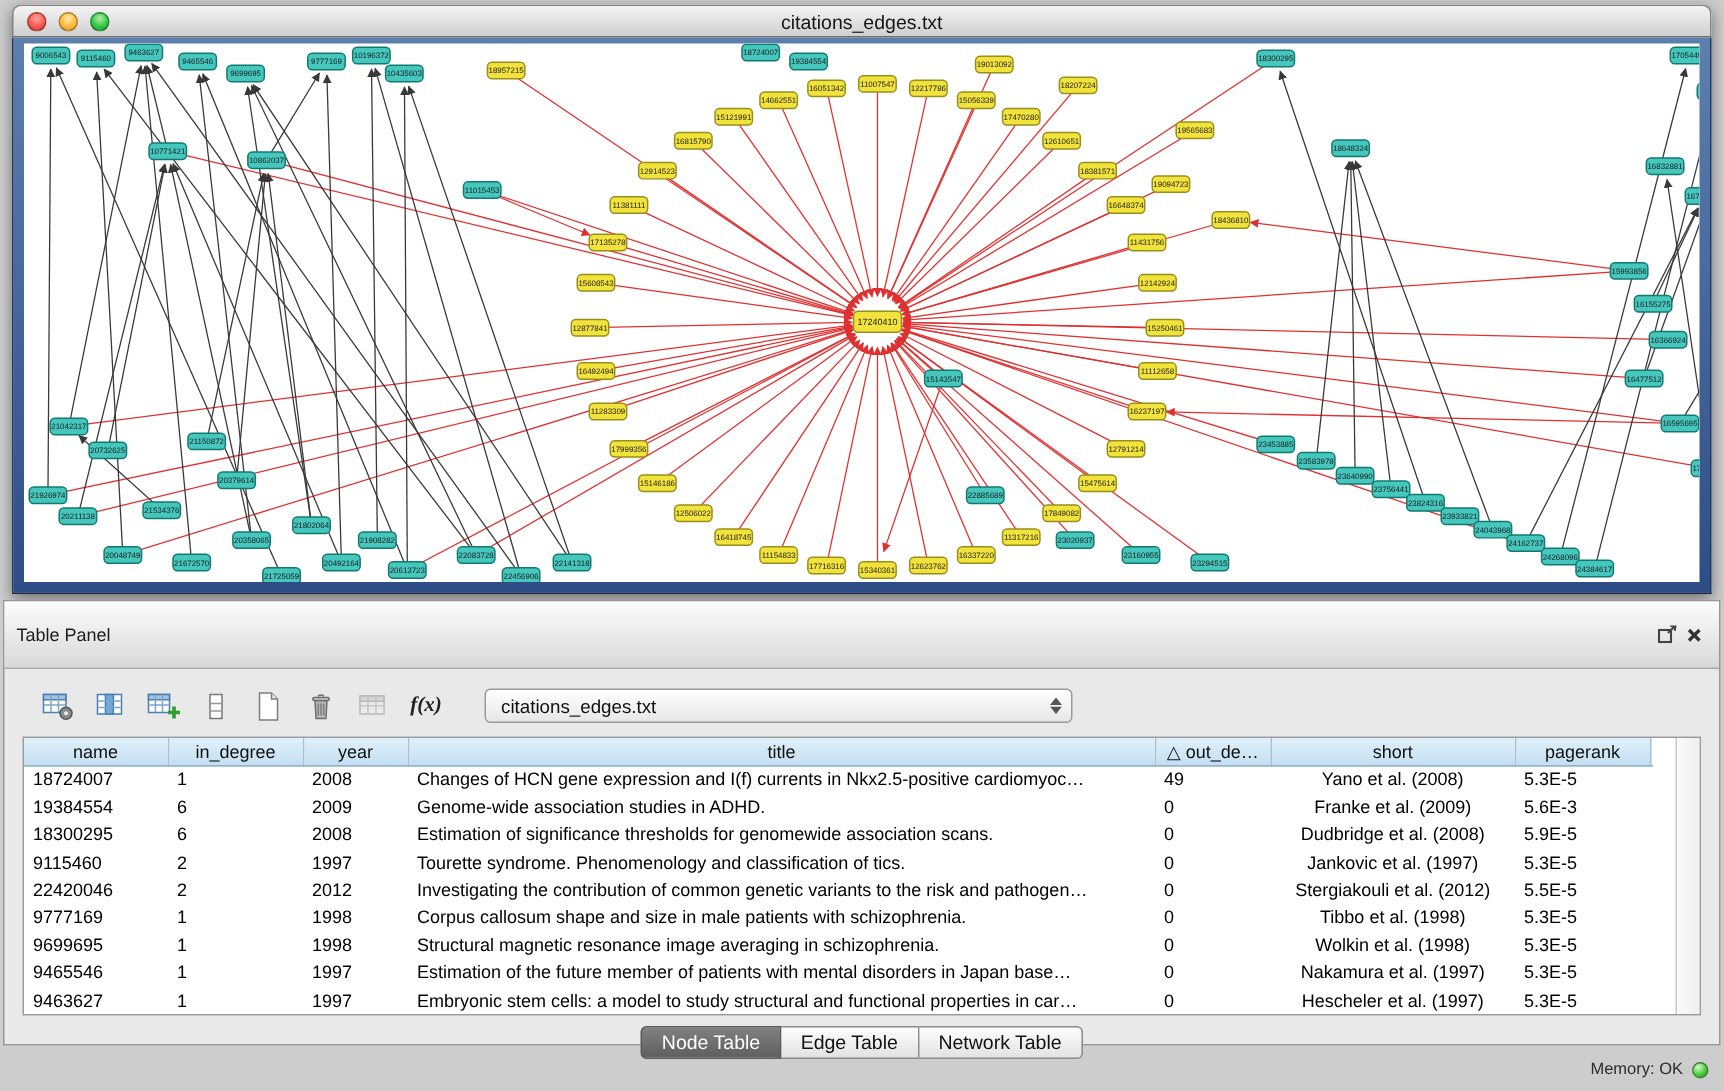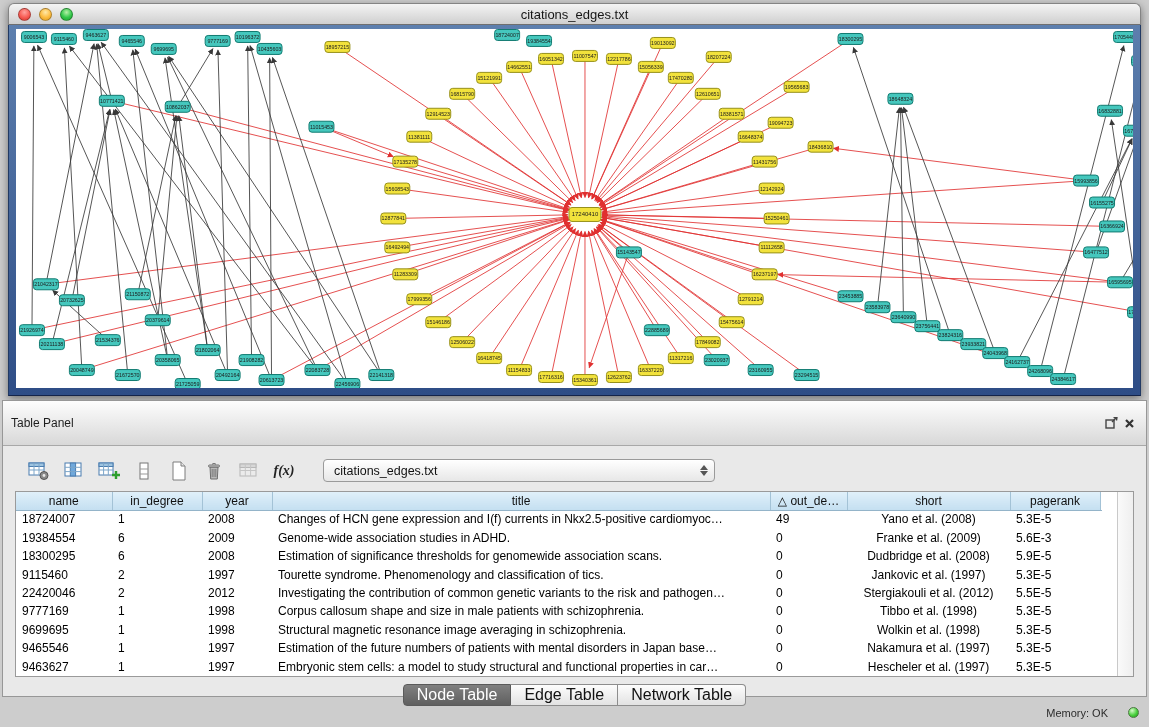--- a/index.html
+++ b/index.html
@@ -77,33 +77,33 @@
     overflow:hidden;white-space:nowrap;
   }
   table.data tbody td{
     height:16px;padding:0 6px;box-sizing:border-box;
     white-space:nowrap;overflow:hidden;color:#000;
   }
   table.data tbody td:nth-child(6){text-align:center;}
   .vscroll{width:15px;border-left:1px solid #c9c9c9;background:linear-gradient(90deg,#fafafa,#efefef);}
   .tabs{display:flex;justify-content:center;margin-top:7px;}
   .tab{
-    height:20px;line-height:20px;padding:0 13px;font-size:16px;color:#111;
+    height:20px;line-height:20px;padding:0 13px;font-size:13px;color:#111;
     border:1px solid #8d8d8d;border-left:none;
     background:linear-gradient(#fdfdfd,#e2e2e2);
     cursor:default;
   }
   .tab:first-child{border-left:1px solid #8d8d8d;border-radius:4px 0 0 4px;}
   .tab:last-child{border-radius:0 4px 4px 0;}
   .tab.selected{background:linear-gradient(#808080,#5f5f5f);color:#fff;border-color:#5a5a5a;}
 
   
   .statusbar{
     position:absolute;right:10px;bottom:8px;
-    display:flex;align-items:flex-start;gap:20px;
+    display:flex;align-items:flex-end;gap:6px;
     font-size:11px;color:#2c2c2c;
   }
   .green-dot{
     width:11px;height:11px;border-radius:50%;box-sizing:border-box;
     background:radial-gradient(circle at 35% 28%,#d6fbc9,#49d03d 55%,#1d9a19);
     border:1px solid #49793f;
   }
 </style>
 </head>
 <body>
@@ -828,21 +828,21 @@
             <td>Structural magnetic resonance image averaging in schizophrenia.</td>
             <td>0</td>
             <td>Wolkin et al. (1998)</td>
             <td>5.3E-5</td>
             <td></td>
           </tr>
           <tr>
             <td>9465546</td>
             <td>1</td>
             <td>1997</td>
-            <td>Estimation of the future numbers of patients with mental disorders in Japan base…</td>
+            <td>Estimation of the future member of patients with mental disorders in Japan base…</td>
             <td>0</td>
             <td>Nakamura et al. (1997)</td>
             <td>5.3E-5</td>
             <td></td>
           </tr>
           <tr>
             <td>9463627</td>
             <td>1</td>
             <td>1997</td>
             <td>Embryonic stem cells: a model to study structural and functional properties in car…</td>

